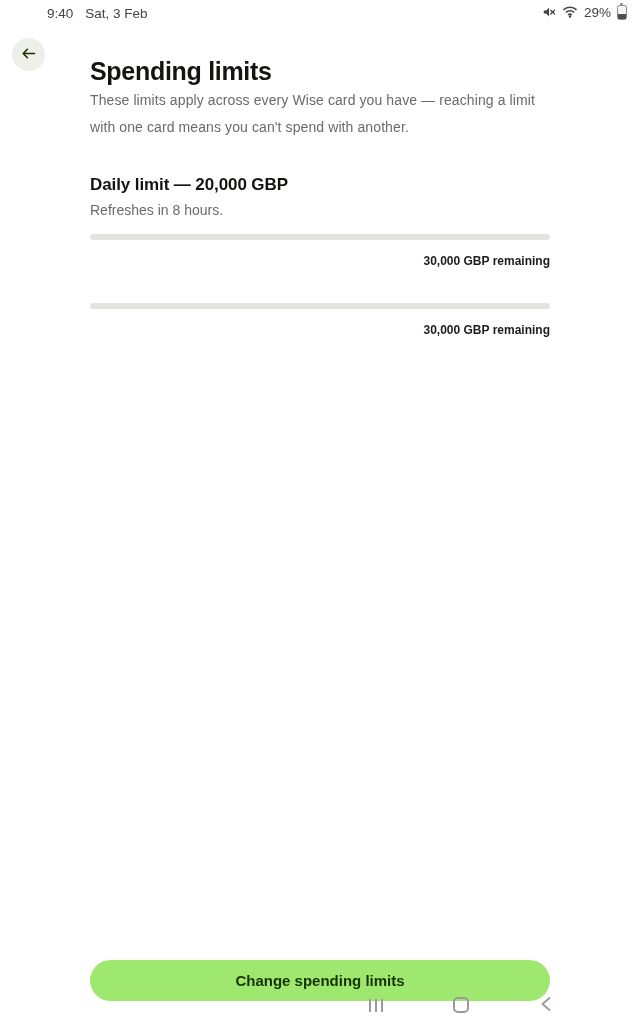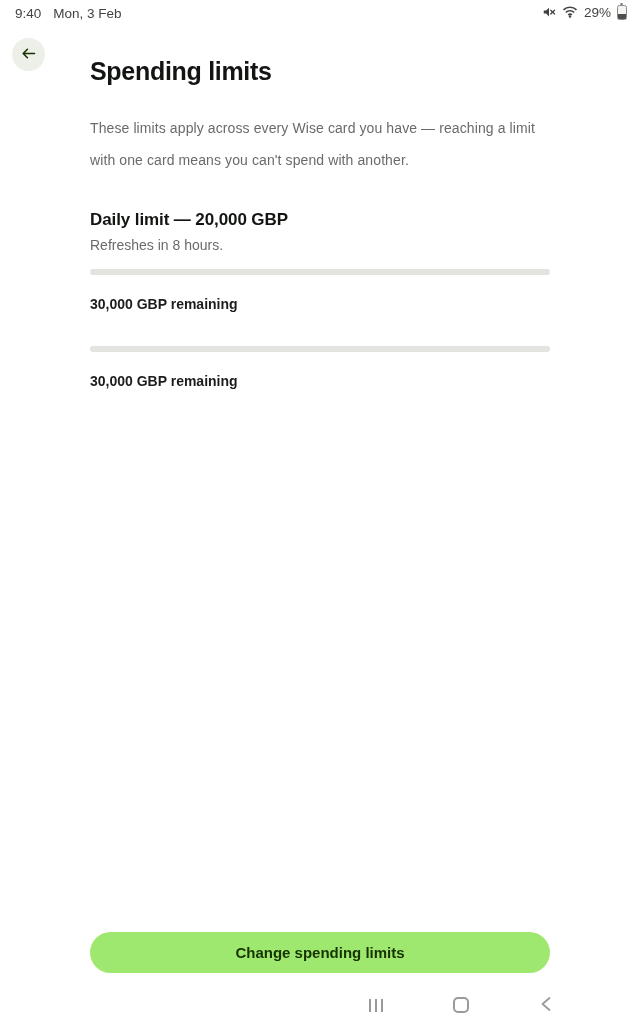--- a/index.html
+++ b/index.html
@@ -13,21 +13,21 @@
   }
   .screen { position:relative; width:640px; height:1024px; background:#fff; }
 
   
   .status-bar {
     height:24px;
     display:flex; justify-content:space-between; align-items:center;
     padding:2px 13px 0 15px;
     font-size:13.5px; color:#404440;
   }
-  .status-left { display:flex; gap:12px; }
+  .status-left { display:flex; gap:12px;margin-left:32px; }
   .status-right { display:flex; align-items:flex-start; gap:6px; }
   .battery-shell {
     width:10px; height:15px;
     border:1.5px solid #8a8a88; border-radius:2.5px;
     position:relative; background:#f4f4f2;
   }
   .battery-cap {
     position:absolute; top:-3px; left:2px; width:3px; height:2px;
     background:#8a8a88; border-radius:1px;
   }
@@ -45,48 +45,48 @@
   }
 
   
   .content { padding:0 90px; }
   .page-title {
     margin-top:32px;
     font-size:25px; line-height:30px; font-weight:700;
     letter-spacing:-0.3px; color:#121511;
   }
   .page-desc {
-    margin-top:26px;
-    font-size:14px; line-height:32px;
+    margin-top:1px;
+    font-size:14px; line-height:27px;
     color:#696b69; letter-spacing:0.1px;
   }
   .limit-section { margin-top:33px; }
   .limit-title {
     font-size:17px; line-height:21px; font-weight:700;
     color:#121511; letter-spacing:-0.1px;
   }
   .limit-refresh {
     margin-top:5px;
     font-size:14px; line-height:20px; color:#696b69;
   }
   .progress-track {
     margin-top:14px;
     height:6px; border-radius:3px; background:#e3e3e0;
     overflow:hidden;
   }
   .progress-fill { height:100%; width:0; background:#163300; border-radius:3px; }
   .limit-remaining {
-    margin-top:21px;
-    font-size:14px; line-height:17px; font-weight:700;
-    color:#1b1d1b; 
+    margin-top:13px;
+    font-size:12px; line-height:17px; font-weight:700;
+    color:#1b1d1b; text-align:right;
   }
 
   
   .cta-btn {
-    position:absolute; left:90px; top:932px;
+    position:absolute; left:90px; top:960px;
     width:460px; height:41px;
     border:none; border-radius:21px;
     background:#9FE870; color:#163300;
     font-family:"Liberation Sans", sans-serif;
     font-size:15px; font-weight:700;
     cursor:pointer;
   }
 
   
   .nav-bar { position:absolute; left:0; bottom:0; width:640px; height:34px; }
@@ -106,21 +106,21 @@
   }
 </style>
 </head>
 <body>
 
 <div class="screen">
 
   <div class="status-bar">
     <div class="status-left">
       <span>9:40</span>
-      <span>Mon, 3 Feb</span>
+      <span>Sat, 3 Feb</span>
     </div>
     <div class="status-right">
       <span>
         <svg width="14" height="14" viewBox="0 0 24 24">
           <path d="M3 9.5v5h4l5 5v-15l-5 5H3z" fill="#404440"></path>
           <line x1="15" y1="9" x2="21.5" y2="15.5" stroke="#404440" stroke-width="2.2" stroke-linecap="round"></line>
           <line x1="21.5" y1="9" x2="15" y2="15.5" stroke="#404440" stroke-width="2.2" stroke-linecap="round"></line>
         </svg>
       </span>
       <span>

